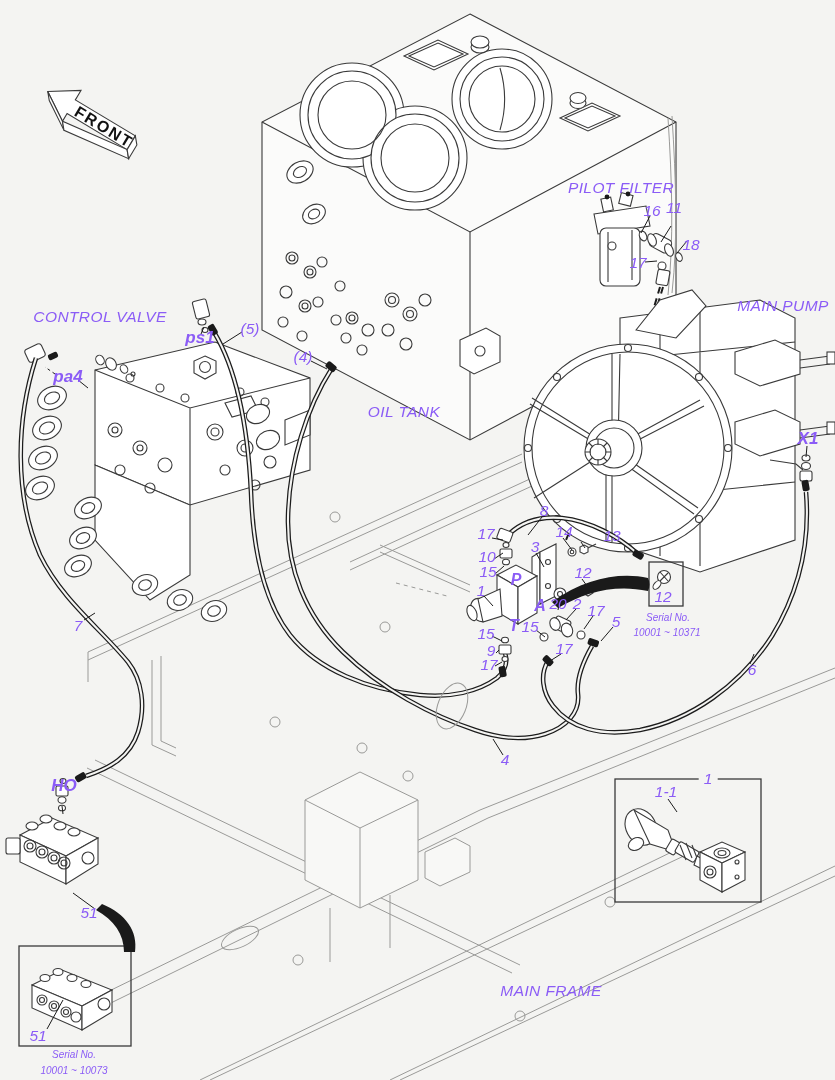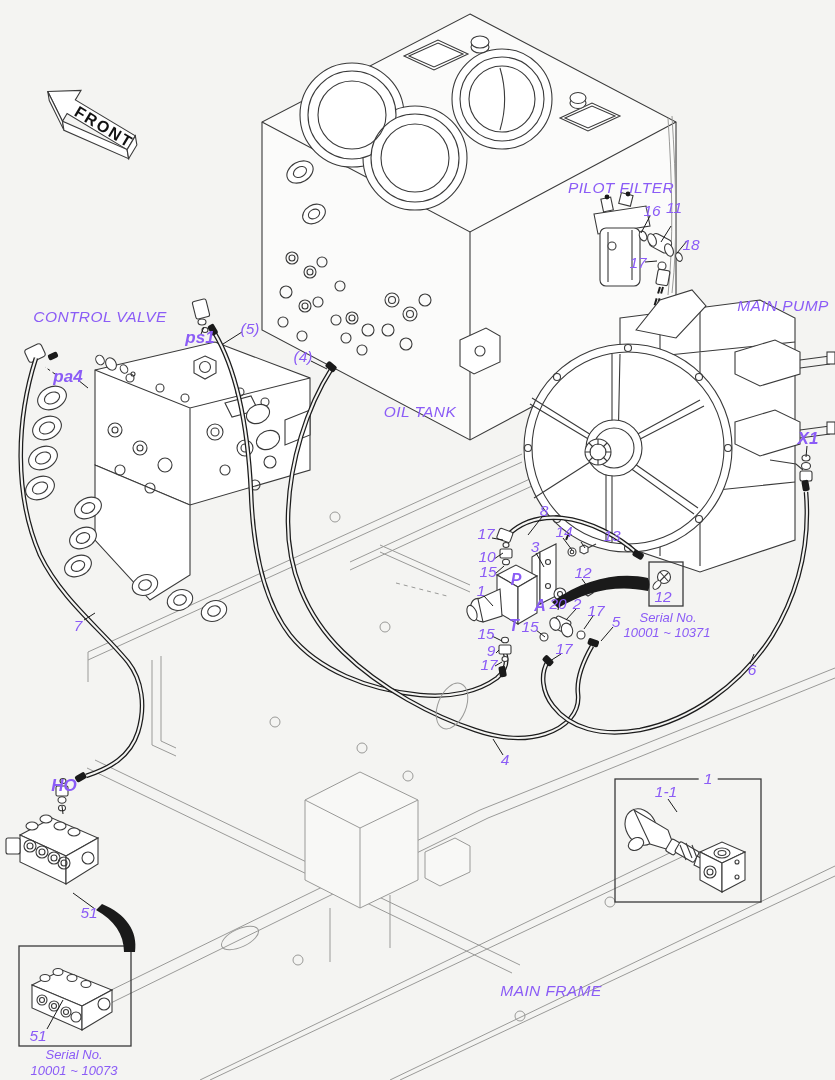--- a/index.html
+++ b/index.html
@@ -4,21 +4,21 @@
 <style>
   html,body{margin:0;padding:0;background:#e9e9e7;}
   .stage{position:relative;width:835px;height:1080px;background:#f4f4f2;
          font-family:"Liberation Sans","DejaVu Sans",sans-serif;color:#111;overflow:hidden;}
   svg{position:absolute;left:0;top:0;}
   .lbl{position:absolute;transform:translate(-50%,-50%);white-space:nowrap;color:#8b5cf6;font-style:italic;}
   .callout{font-size:15.5px;}
   .section{font-size:15.5px;letter-spacing:.4px;}
   .port{font-weight:bold;font-size:17px;}
   .portsm{font-weight:bold;font-size:16px;}
-  .serial{font-size:13px;}
+  .serial{font-size:10px;}
   .onborder{background:#f4f4f2;padding:0 5px;}
   
   .ln{stroke:#3a3a3a;stroke-width:1.1;fill:none;}
   .lw{stroke:#3a3a3a;stroke-width:1.1;fill:#ffffff;}
   .lf{stroke:#3a3a3a;stroke-width:1.1;fill:#fbfbfa;}
   .lt{stroke:#9a9a98;stroke-width:1;fill:none;}
   .ltw{stroke:#9a9a98;stroke-width:1;fill:#f8f8f6;}
   .ld{stroke:#1c1c1c;stroke-width:1;fill:none;}
   .hose-o{fill:none;stroke:#1c1c1c;stroke-width:4.6;}
   .hose-i{fill:none;stroke:#f4f4f2;stroke-width:2.1;}
@@ -459,21 +459,21 @@
   <g transform="translate(57,76) rotate(31)">
     <path class="lw" d="M0,18 L28,0 L28,11 L98,11 L98,27 L28,27 L28,36 Z"></path>
     <path class="lw" d="M0,18 L6,25 L34,43 L28,36 Z"></path>
     <path class="lw" d="M28,36 L34,43 L104,34 L98,27 Z"></path>
     <path class="lw" d="M98,27 L104,34 L104,18 L98,11 Z"></path>
     <text x="34" y="25" font-size="16" font-weight="600" letter-spacing="2" fill="#111">FRONT</text>
   </g>
 </svg>
 
 <div class="lbl section" style="left:100px;top:317px;">CONTROL VALVE</div>
-<div class="lbl section" style="left:420px;top:412px;">OIL TANK</div>
+<div class="lbl section" style="left:404px;top:412px;">OIL TANK</div>
 <div class="lbl section" style="left:621px;top:188px;">PILOT FILTER</div>
 <div class="lbl section" style="left:783px;top:306px;">MAIN PUMP</div>
 <div class="lbl section" style="left:551px;top:991px;">MAIN FRAME</div>
 
 <div class="lbl port" style="left:68px;top:377px;">pa4</div>
 <div class="lbl port" style="left:200px;top:338px;">ps1</div>
 <div class="lbl port" style="left:64px;top:786px;">HO</div>
 <div class="lbl port" style="left:808px;top:439px;">X1</div>
 <div class="lbl portsm" style="left:516px;top:580px;">P</div>
 <div class="lbl portsm" style="left:540px;top:606px;">A</div>

